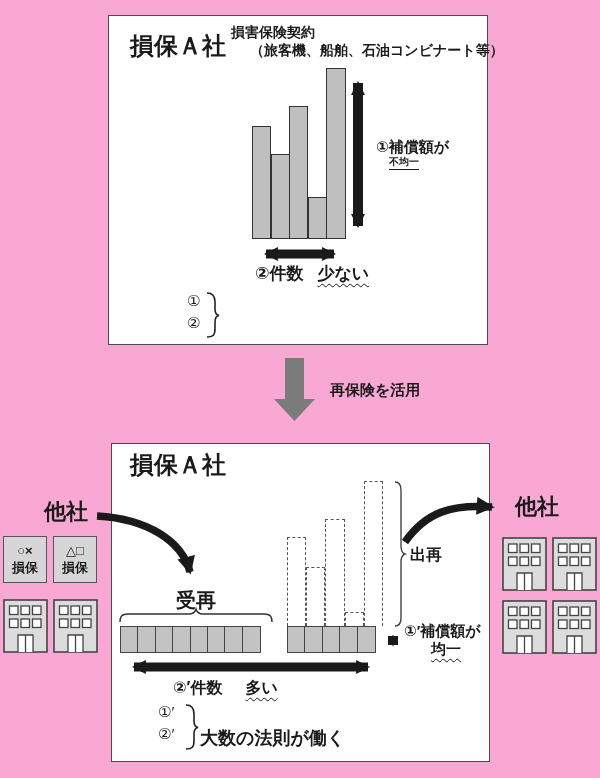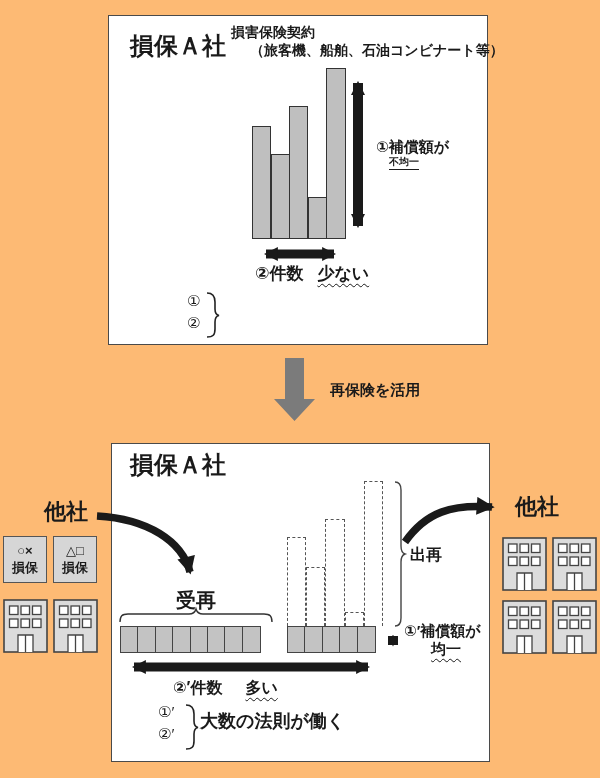--- a/index.html
+++ b/index.html
@@ -1,18 +1,18 @@
 <!DOCTYPE html>
 <html><head>
 <meta charset="utf-8">
 <style>
   html,body { margin:0; padding:0; background:#fff; }
   .canvas {
     position:relative; width:600px; height:778px; overflow:hidden;
-    background:#fdba74; color:#1a1a1a;
+    background:#f9a8d4; color:#1a1a1a;
     font-family:"Liberation Sans","DejaVu Sans",sans-serif;
   }
   .frame { position:absolute; border:1.6px solid #4a4a4a; background:#fff; box-sizing:border-box; }
   .t { position:absolute; white-space:nowrap; color:#1a1a1a; line-height:1.15; }
   .b { font-weight:bold; }
   .wavy { text-decoration-line:underline; text-decoration-style:wavy; text-decoration-thickness:1.4px; text-underline-offset:4px; }
   .bar { position:absolute; width:19.2px; background:#bfbfbf; border:1.6px solid #333; box-sizing:border-box; }
   .dbar { position:absolute; width:19.2px; border:1.6px dashed #555; border-bottom:none; box-sizing:border-box; background:transparent; }
   .cellrow { position:absolute; display:flex; }
   .cell { width:19px; height:27px; background:#c3c3c3; border:1.6px solid #444; box-sizing:border-box; margin-left:-1.6px; }
@@ -122,21 +122,21 @@
 
   <div class="t b" style="left:404px; top:622px; font-size:15px;">①′補償額が</div>
   <div class="t b wavy" style="left:431px; top:640px; font-size:15px;">均一</div>
 
   <div class="t" style="left:173px; top:679px; font-size:16px;">
     <span class="b">②′件数</span><span class="b wavy" style="margin-left:23px;">多い</span>
   </div>
 
   <div class="t" style="left:158px; top:703px; font-size:15px;">①′</div>
   <div class="t" style="left:158px; top:725px; font-size:15px;">②′</div>
-  <div class="t b" style="left:200px; top:711px; font-size:18px;">大数の法則が働く</div>
+  <div class="t b" style="left:200px; top:728px; font-size:18px;">大数の法則が働く</div>
 
   <div class="t b" style="left:44px; top:499px; font-size:22px;">他社</div>
 
   <div class="t co-box" style="left:3px; top:536px;">
     <span>○×</span>
     <span>損保</span>
   </div>
   <div class="t co-box" style="left:53px; top:536px;">
     <span>△□</span>
     <span>損保</span>

